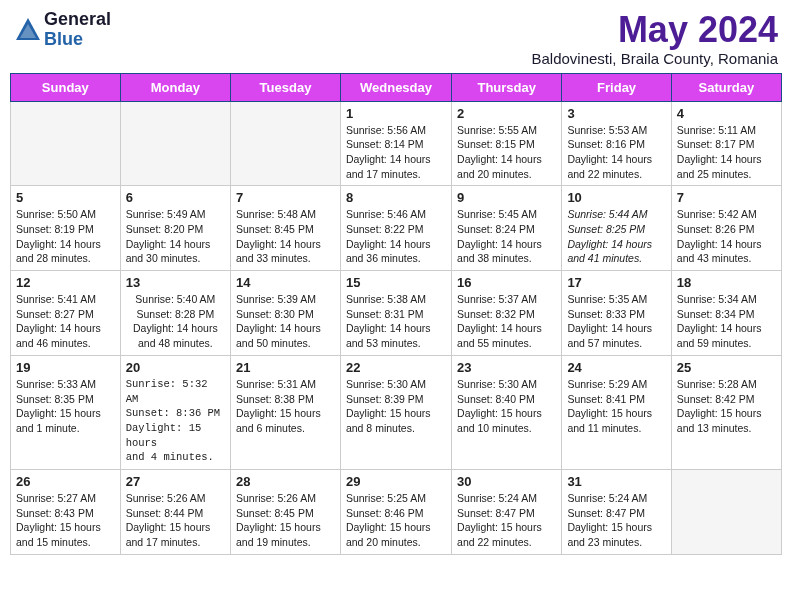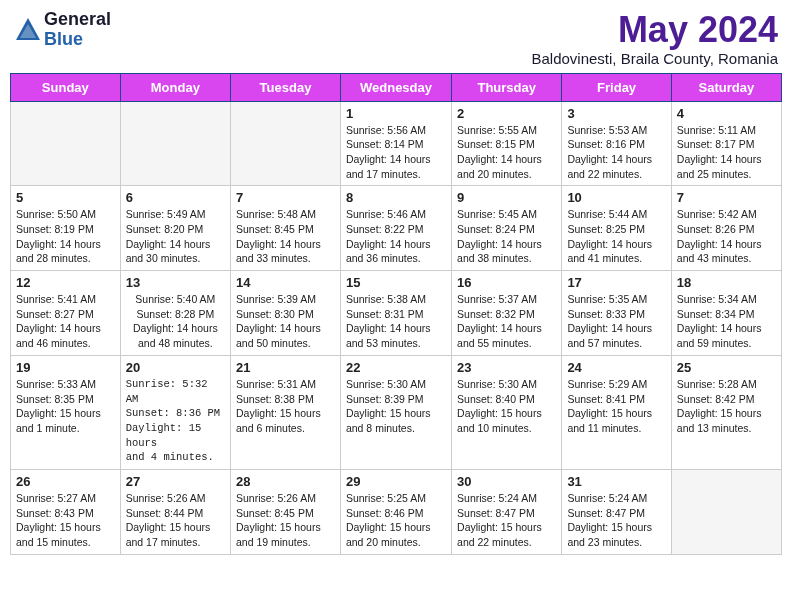--- a/index.html
+++ b/index.html
@@ -194,21 +194,21 @@
         </td>
         <td>
           <span class="day-num">9</span>
           <div class="day-info" style="white-space: pre-line;">Sunrise: 5:45 AM
 Sunset: 8:24 PM
 Daylight: 14 hours
 and 38 minutes.</div>
         </td>
         <td>
           <span class="day-num">10</span>
-          <div class="day-info" style="white-space: pre-line;">Sunrise: 5:44 AM
+          <div class="day-info" style="white-space: pre-line; font-style: italic;">Sunrise: 5:44 AM
 Sunset: 8:25 PM
 Daylight: 14 hours
 and 41 minutes.</div>
         </td>
         <td>
           <span class="day-num">7</span>
           <div class="day-info" style="white-space: pre-line;">Sunrise: 5:42 AM
 Sunset: 8:26 PM
 Daylight: 14 hours
 and 43 minutes.</div>

